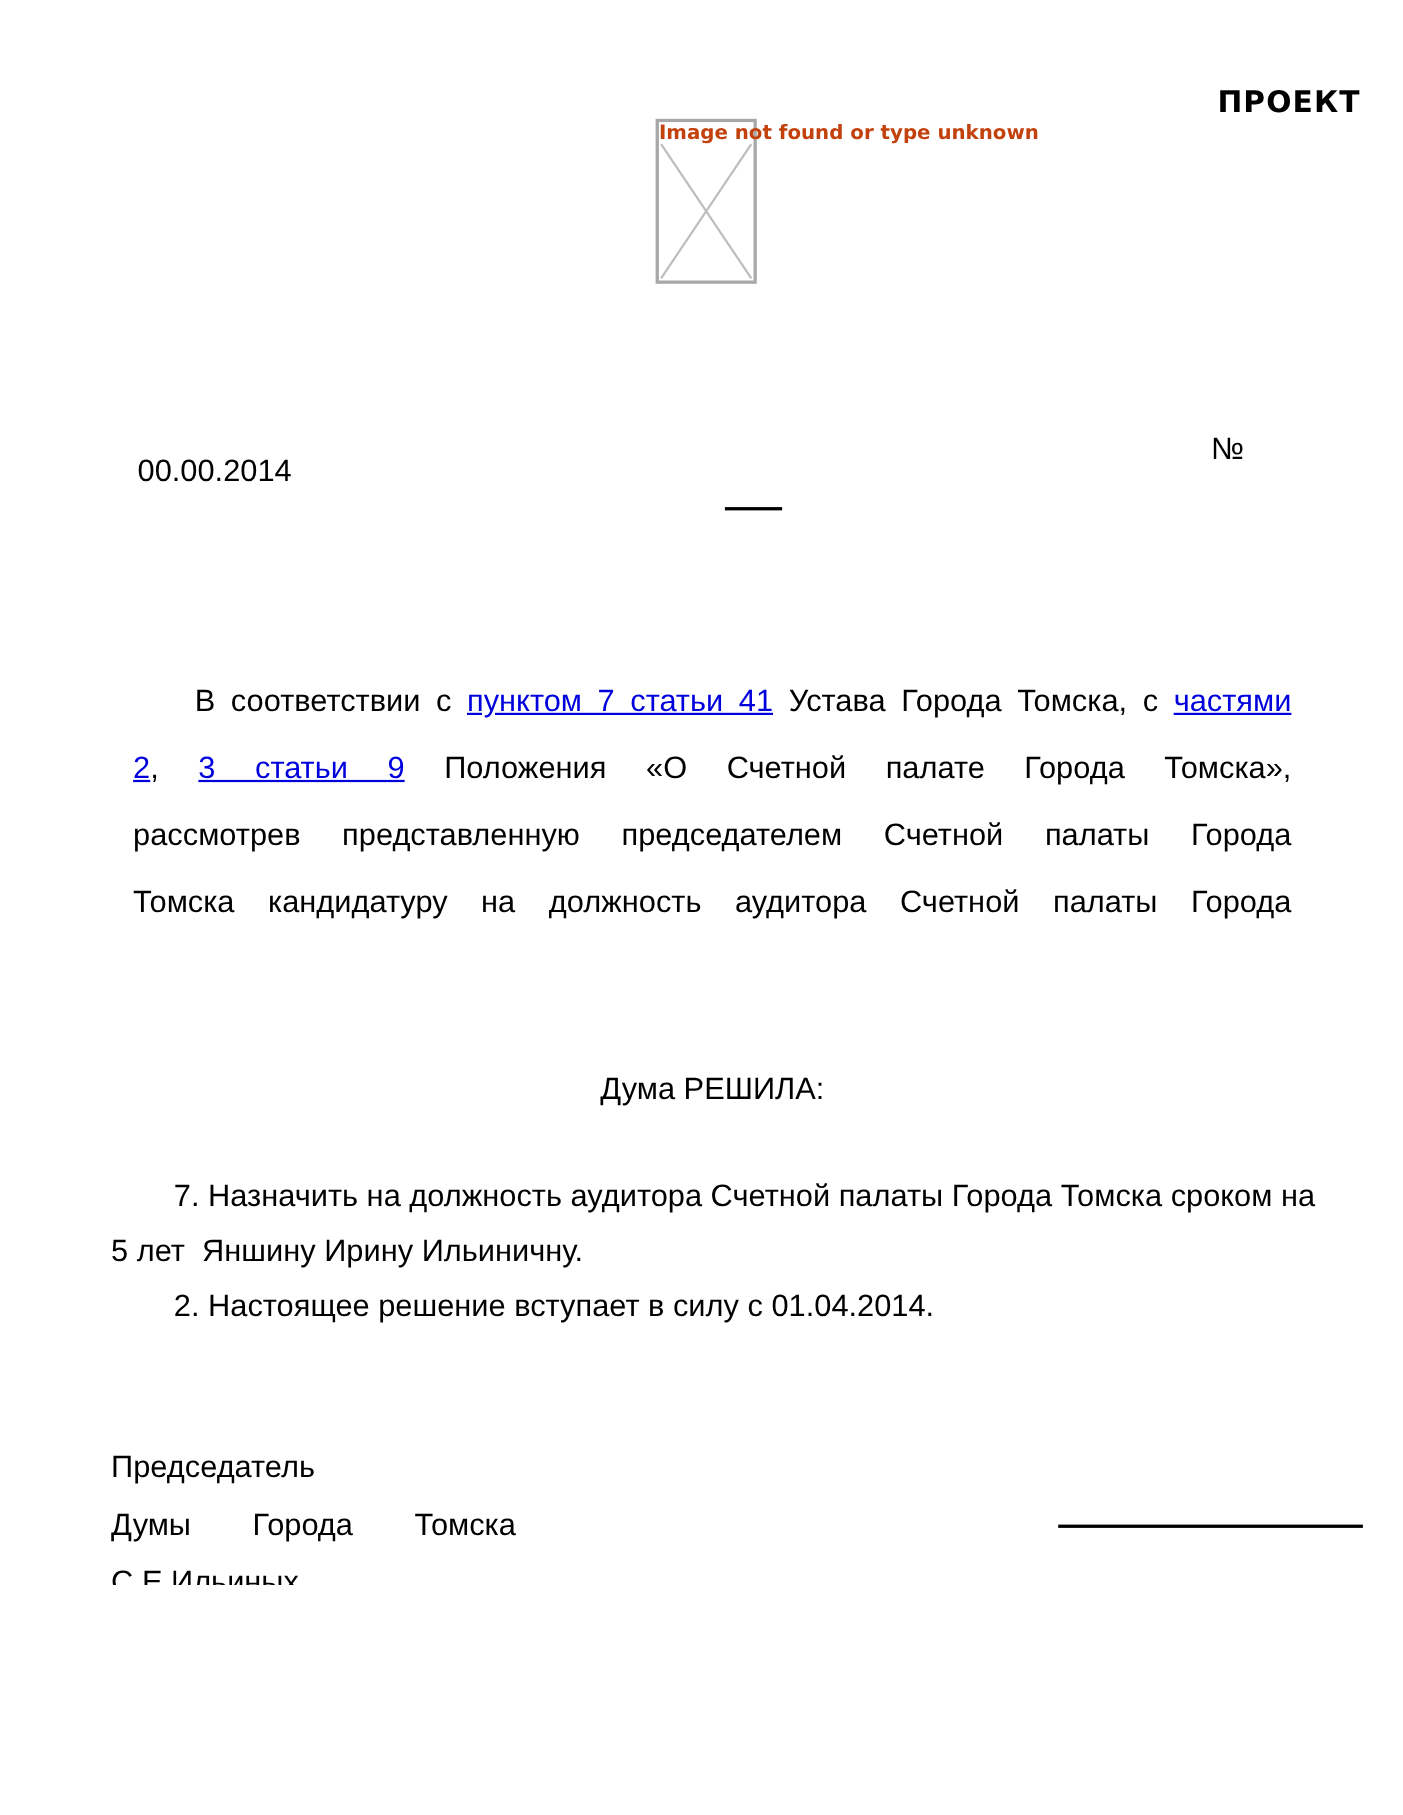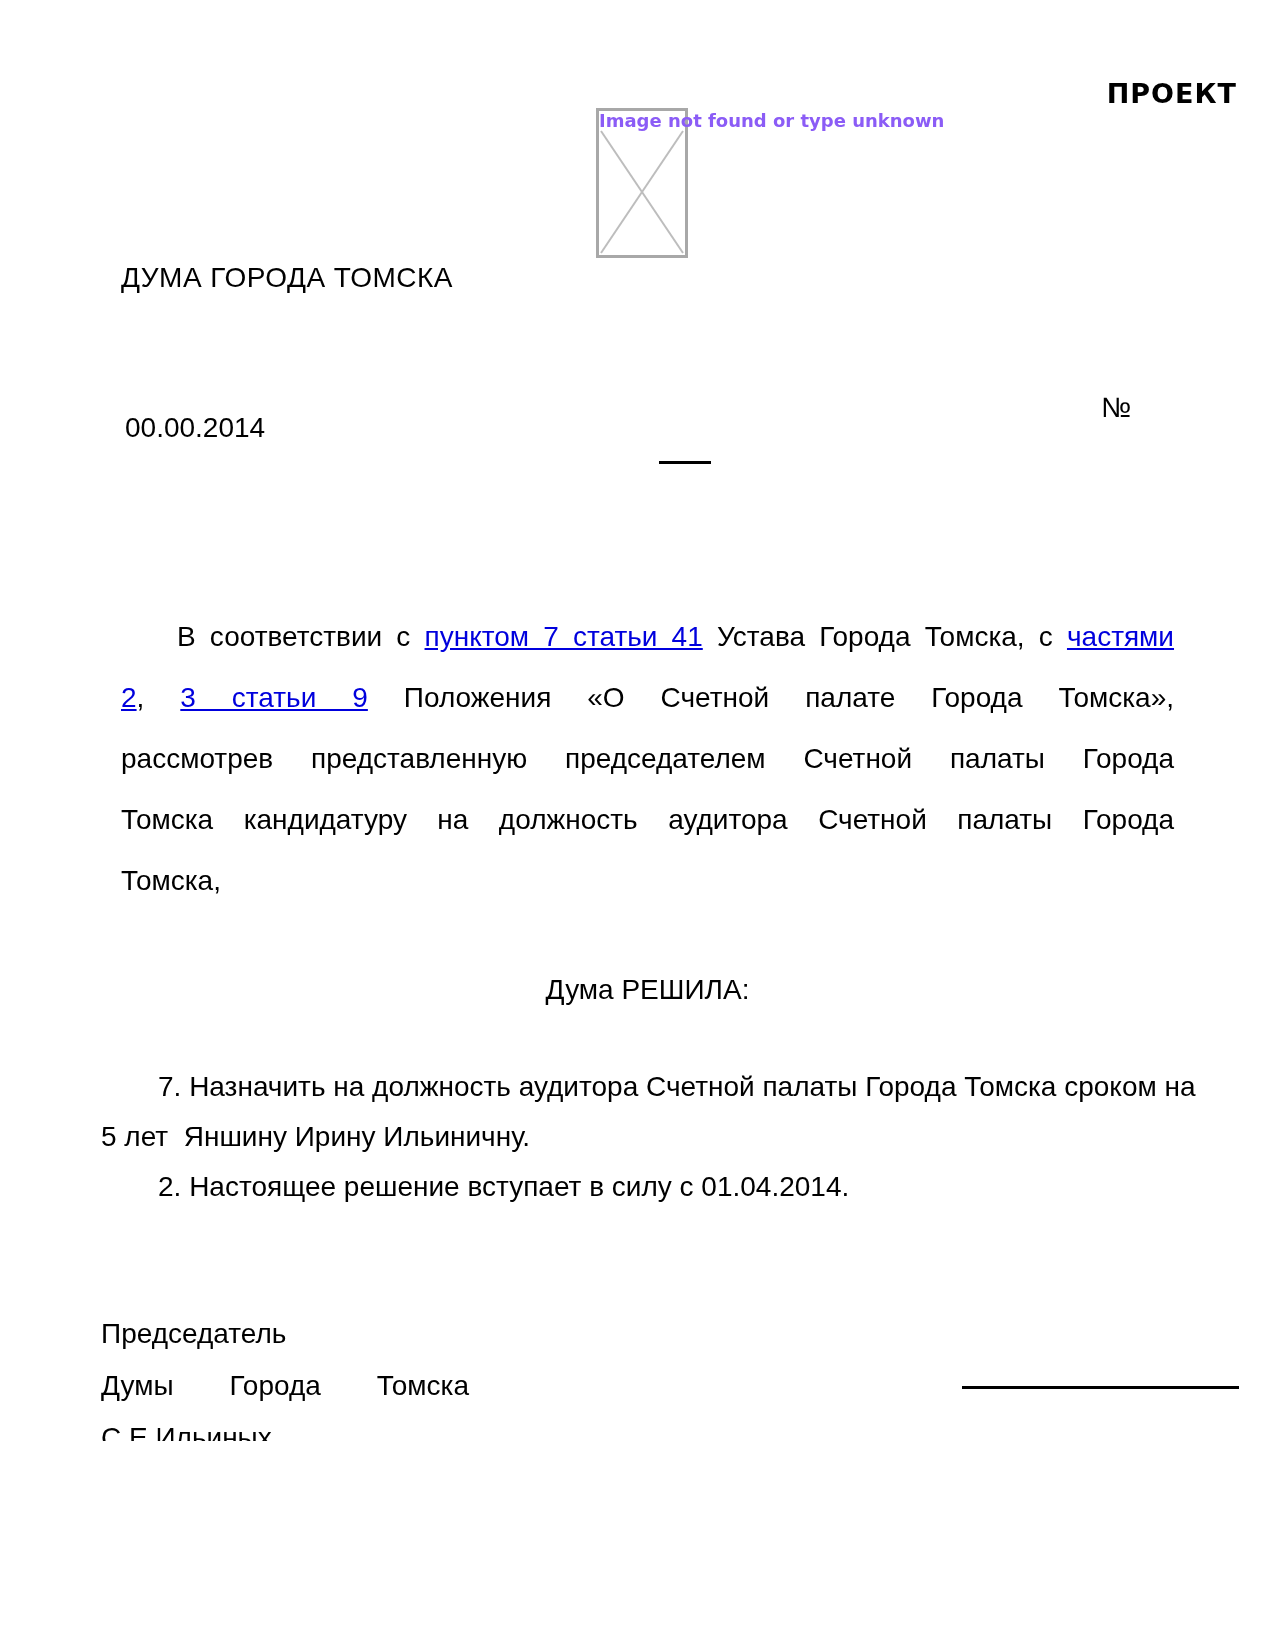--- a/index.html
+++ b/index.html
@@ -15,21 +15,21 @@
   }
 
   .img-box {
     left:563px; top:108px; width:92px; height:150px;
     border:3px solid #a8a8a8; box-sizing:border-box;
   }
   .img-box svg { display:block; width:100%; height:100%; }
   .img-alt {
     left:566px; top:110px; white-space:nowrap;
     font-family:"DejaVu Sans", sans-serif; font-weight:bold;
-    font-size:18px; color:#8b5cf6;
+    font-size:18px; color:#c2410c;
   }
 
   .org-name { left:88px; top:262px; font-size:28px; letter-spacing:0.5px; }
 
   .doc-type {
     left:88px; top:296px; width:1053px; text-align:center;
     font-family:"DejaVu Sans", sans-serif; font-weight:bold;
     font-size:30px; letter-spacing:1px;
   }
 
@@ -72,34 +72,32 @@
   <div class="abs draft">ПРОЕКТ</div>
 
   <div class="abs img-box">
     <svg viewBox="0 0 86 144" preserveAspectRatio="none">
       <line x1="2" y1="20" x2="84" y2="142" stroke="#bdbdbd" stroke-width="2"></line>
       <line x1="84" y1="20" x2="2" y2="142" stroke="#bdbdbd" stroke-width="2"></line>
     </svg>
   </div>
   <div class="abs img-alt">Image not found or type unknown</div>
 
-  <div class="abs org-name">ДУМА ГОРОДА ТОМСКА</div>
 
 
   <div class="abs doc-date">00.00.2014</div>
   <div class="abs doc-num">№</div>
   <div class="abs num-line"></div>
 
 
   <div class="abs body-par">
       <div class="para-line justify indent"><span>В соответствии с </span><a class="doc-link">пунктом 7 статьи 41</a><span> Устава Города Томска, с </span><a class="doc-link">частями</a></div>
       <div class="para-line justify"><a class="doc-link">2</a><span>, </span><a class="doc-link">3 статьи 9</a><span> Положения «О Счетной палате Города Томска»,</span></div>
       <div class="para-line justify"><span>рассмотрев представленную председателем Счетной палаты Города</span></div>
       <div class="para-line justify"><span>Томска кандидатуру на должность аудитора Счетной палаты Города</span></div>
-      <div class="para-line"><span>Томска,</span></div>
     </div>
 
   <div class="abs resolved-heading">Дума РЕШИЛА:</div>
 
   <div class="abs decision">
       <div class="decision-line indent">7. Назначить на должность аудитора Счетной палаты Города Томска сроком на</div>
       <div class="decision-line">5 лет  Яншину Ирину Ильиничну.</div>
       <div class="decision-line indent">2. Настоящее решение вступает в силу с 01.04.2014.</div>
     </div>
 

